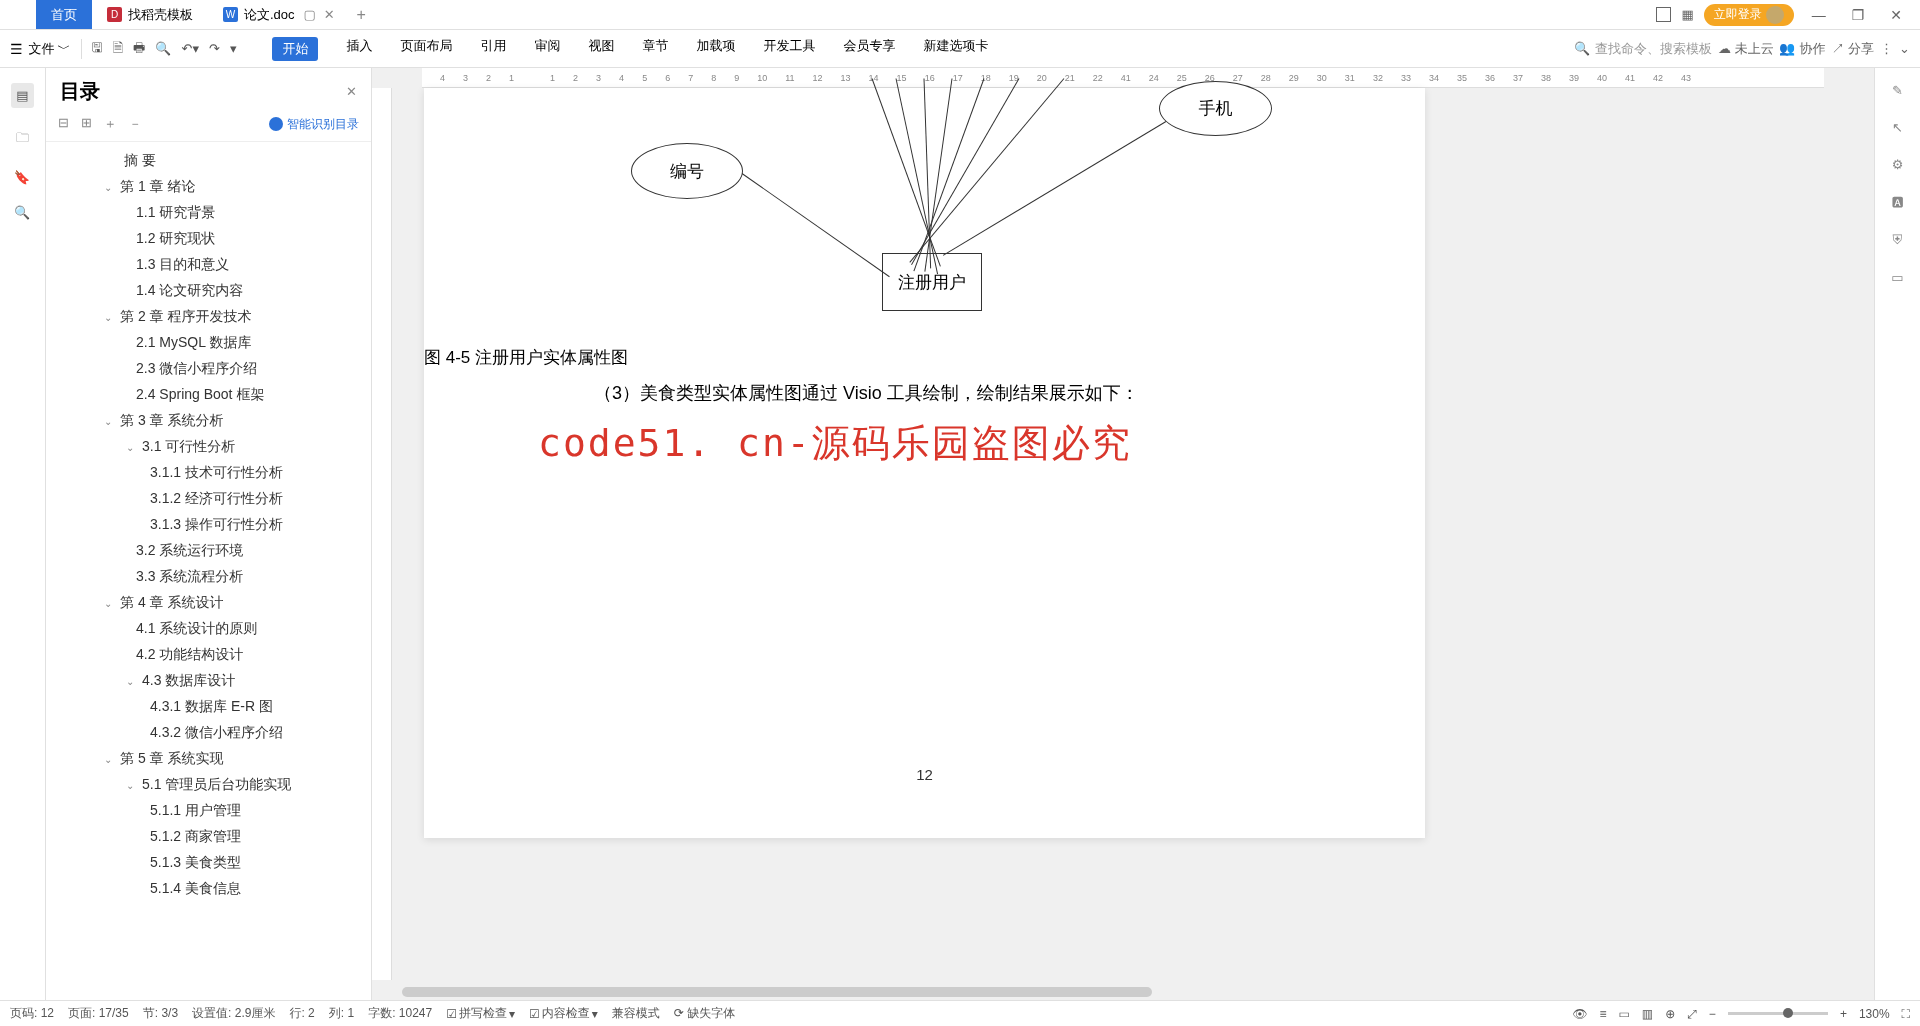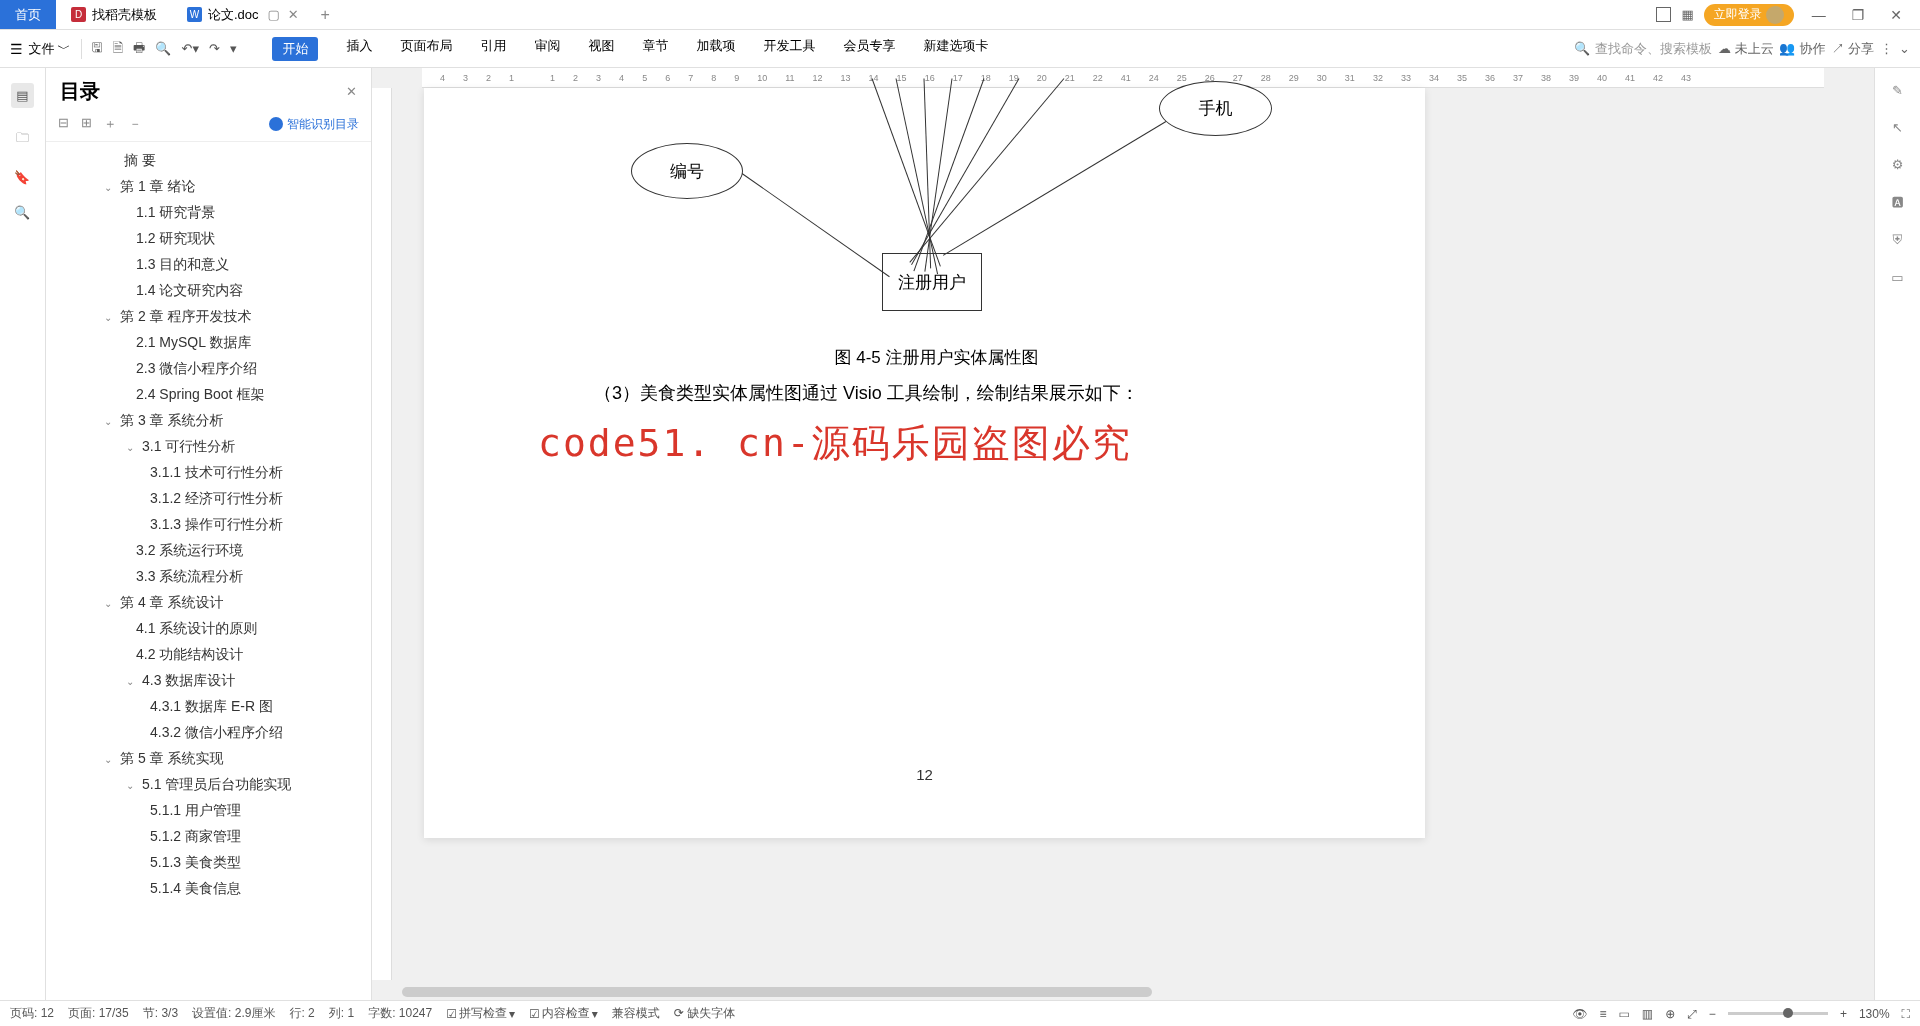--- a/index.html
+++ b/index.html
@@ -1,19 +1,19 @@
 <!DOCTYPE html>
 <html><head>
 <meta charset="utf-8">
 <style>
 * { margin: 0; padding: 0; box-sizing: border-box; font-family: "Microsoft YaHei", sans-serif; }
 body { width: 1920px; height: 1026px; background: #f5f5f5; overflow: hidden; display: flex; flex-direction: column; font-size: 13px; }
 .title-bar { height: 30px; display: flex; align-items: center; background: #fff; border-bottom: 1px solid #e0e0e0; }
 .tab { height: 100%; display: flex; align-items: center; padding: 0 15px; cursor: pointer; gap: 6px; }
-.tab-home { background: #2b71d9; color: #fff; }
+.tab-home { background: #2b71d9; color: #fff; margin-left: 36px; }
 .tab-template { background: #fff; }
 .tab-active { background: #fff; position: relative; padding-right: 50px; }
 .tab-icon { width: 15px; height: 15px; display: inline-block; }
 .doc-icon { background: #2b71d9; color: #fff; font-size: 10px; text-align: center; line-height: 15px; border-radius: 2px; }
 .red-icon { background: #c52d3a; color: #fff; font-size: 10px; border-radius: 2px; text-align: center; line-height: 15px; }
 .tab-close-group { position: absolute; right: 10px; display: flex; gap: 8px; color: #888; }
 .plus-tab { padding: 0 12px; font-size: 16px; color: #888; }
 .title-spacer { flex: 1; }
 .title-right { display: flex; align-items: center; gap: 10px; padding-right: 10px; color: #666; }
 .login-btn { background: #f5a623; color: #fff; padding: 2px 10px; border-radius: 12px; font-size: 12px; display: flex; align-items: center; gap: 4px; }
@@ -51,21 +51,21 @@
 .lvl-3 { padding-left: 104px; }
 .doc-area { flex: 1; position: relative; background: #f0f0f0; overflow: hidden; }
 .ruler-h { position: absolute; top: 0; left: 50px; right: 50px; height: 20px; background: #fff; border-bottom: 1px solid #ddd; font-size: 9px; color: #888; display: flex; align-items: center; }
 .ruler-h span { margin-left: 18px; }
 .ruler-v { position: absolute; top: 20px; left: 0; width: 20px; bottom: 20px; background: #fff; border-right: 1px solid #ddd; }
 .page { position: absolute; left: 52px; top: 20px; width: 1001px; height: 750px; background: #fff; box-shadow: 0 2px 8px rgba(0,0,0,0.1); }
 .diagram { position: absolute; top: 0; left: 0; width: 100%; height: 300px; }
 .ellipse { position: absolute; border: 1.5px solid #333; border-radius: 50%; display: flex; align-items: center; justify-content: center; font-size: 17px; background: #fff; }
 .rect { position: absolute; border: 1.5px solid #333; display: flex; align-items: center; justify-content: center; font-size: 17px; background: #fff; }
 .line { position: absolute; height: 1px; background: #333; transform-origin: left center; }
-.caption { position: absolute; width: 100%; text-align: center; font-size: 17px; padding-left: 24px; }
+.caption { position: absolute; width: 100%; font-size: 17px; }
 .body-text { position: absolute; font-size: 18px; left: 170px; }
 .watermark { position: absolute; left: 114px; top: 330px; font-size: 38px; color: #d9362b; font-family: "SimHei", monospace; letter-spacing: 2px; }
 .page-num { position: absolute; bottom: 55px; width: 100%; text-align: center; font-size: 15px; color: #333; }
 .hscroll { position: absolute; bottom: 0; left: 0; right: 0; height: 16px; background: #f0f0f0; }
 .hscroll-thumb { position: absolute; left: 30px; width: 750px; height: 10px; top: 3px; background: #ccc; border-radius: 5px; }
 .right-sidebar { width: 46px; background: #fff; border-left: 1px solid #e0e0e0; display: flex; flex-direction: column; align-items: center; gap: 22px; padding-top: 15px; color: #888; }
 .status-bar { height: 26px; background: #fff; border-top: 1px solid #e0e0e0; display: flex; align-items: center; padding: 0 10px; font-size: 12px; color: #555; gap: 14px; }
 .status-spacer { flex: 1; }
 .status-right { display: flex; align-items: center; gap: 12px; }
 .zoom-slider { width: 100px; height: 3px; background: #ccc; position: relative; }

